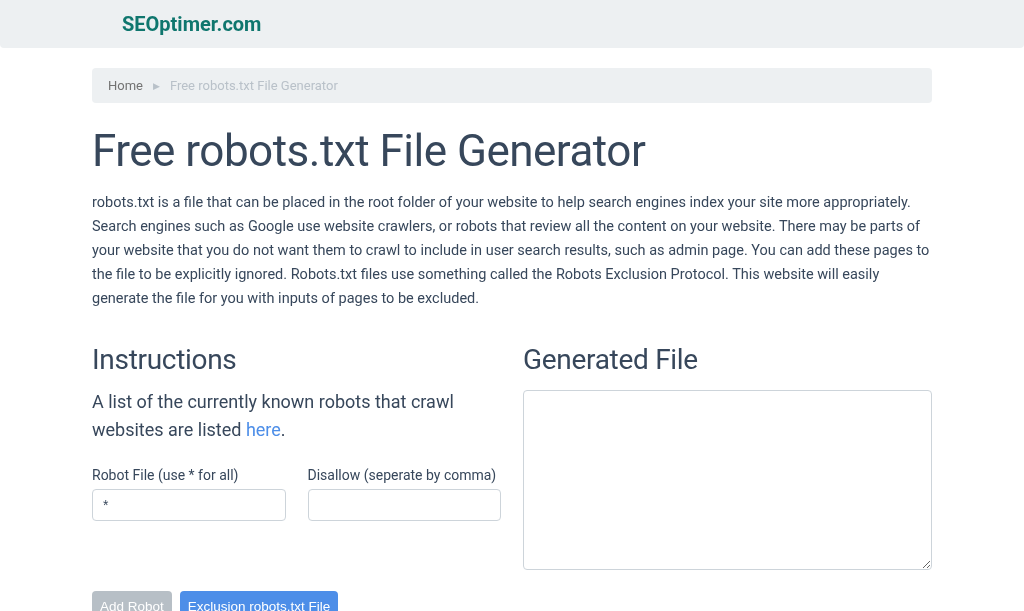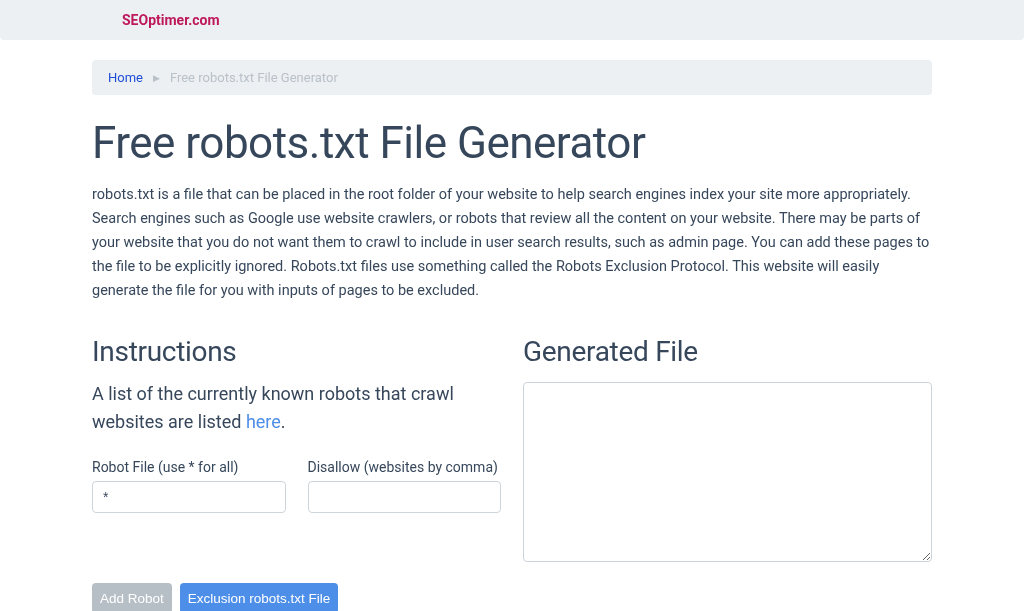--- a/index.html
+++ b/index.html
@@ -17,39 +17,39 @@
       background: #edf0f2;
       padding: 12px 0;
       border-radius: 0 0 4px 4px;
     }
     .container {
       max-width: 870px;
       margin: 0 auto;
       padding: 0 15px;
     }
     .brand {
-      font-size: 14px;
+      font-size: 20px;
       font-weight: 700;
-      color: #be185d;
+      color: #0f766e;
       padding-left: 30px;
     }
     .breadcrumb-wrap {
       margin-top: 20px;
     }
     .breadcrumb {
       background: #edf0f2;
       padding: 10px 16px;
       border-radius: 4px;
       font-size: 13px;
       display: flex;
       align-items: center;
       gap: 10px;
     }
     .breadcrumb a {
-      color: #1d4ed8;
+      color: #737373;
       text-decoration: none;
     }
     .breadcrumb .sep {
       color: #b9c1c9;
       font-size: 9px;
     }
     .breadcrumb .current {
       color: #b9c1c9;
     }
     .page-title {
@@ -177,21 +177,21 @@
       <p class="instr-text">
         <span>A list of the currently known robots that crawl websites are listed </span><a href="#">here</a><span>.</span>
       </p>
 
       <div class="form-row">
         <div class="form-group">
           <label class="form-label">Robot File (use * for all)</label>
           <input type="text" class="form-input" value="*" style="">
         </div>
         <div class="form-group">
-          <label class="form-label">Disallow (websites by comma)</label>
+          <label class="form-label">Disallow (seperate by comma)</label>
           <input type="text" class="form-input" value="" style="">
         </div>
       </div>
 
       <div class="button-row">
         <button class="btn btn-secondary">Add Robot</button>
         <button class="btn btn-primary">Exclusion robots.txt File</button>
       </div>
     </div>
 

